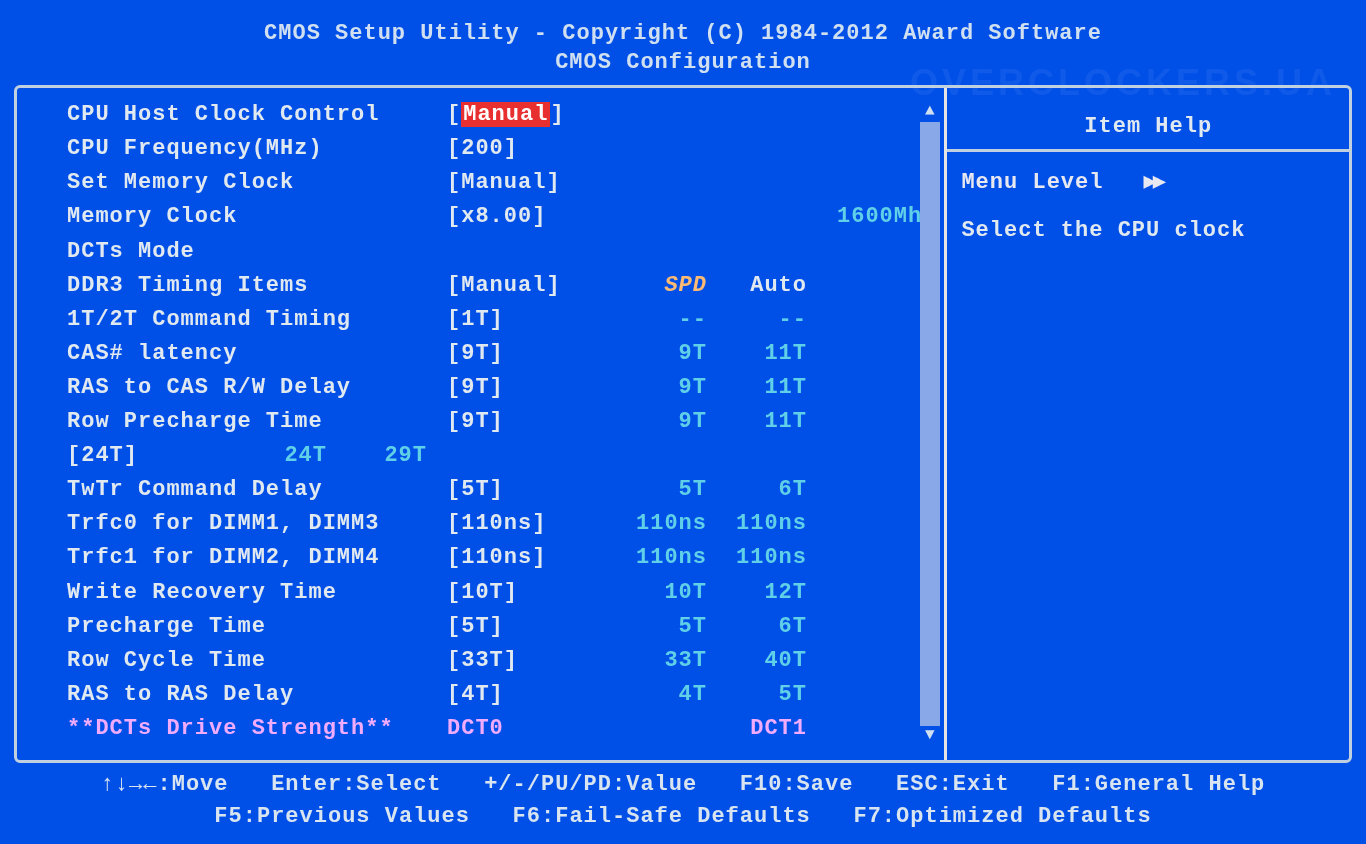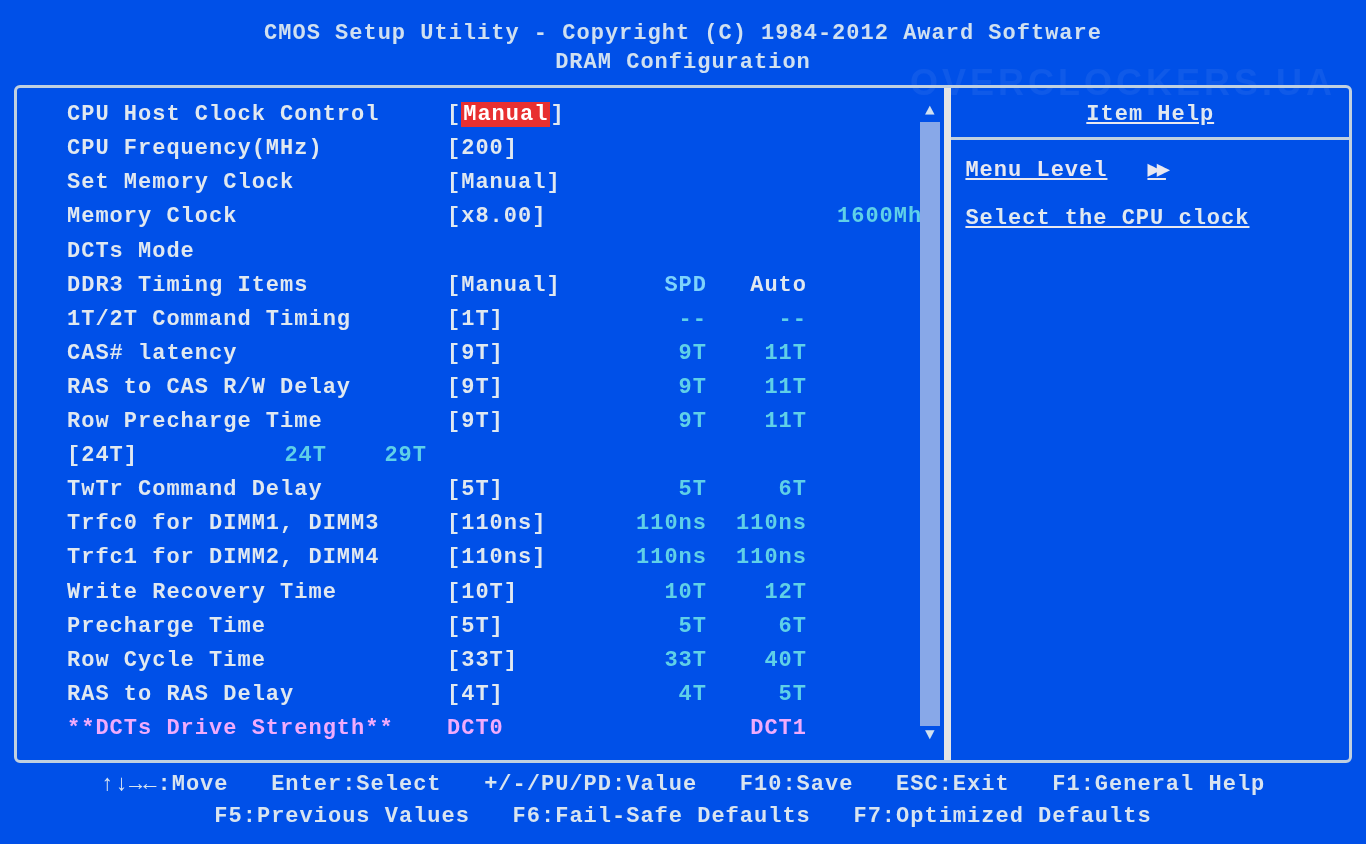--- a/index.html
+++ b/index.html
@@ -29,23 +29,22 @@
     display: flex;
     position: relative;
   }
   .left-panel {
     flex: 1;
     padding: 10px 8px 8px 50px;
     position: relative;
   }
   .right-panel {
     width: 430px;
-    border-left: 7px solid #e5e5e5;
-    padding: 14px 14px;
-    text-decoration: underline;
+    border-left: 3px solid #e5e5e5;
+    padding: 26px 14px;
   }
   .right-title {
     text-align: center;
     color: #e0e8f0;
     margin-bottom: 10px;
   }
   .right-divider {
     border-top: 3px solid #c0d0e0;
     margin: 0 -14px 14px -14px;
   }
@@ -112,21 +111,21 @@
     pointer-events: none;
   }
 </style>
 </head>
 <body>
 
 <div class="watermark">OVERCLOCKERS.UA</div>
 
 <div class="header">
   <div class="header-title">CMOS Setup Utility - Copyright (C) 1984-2012 Award Software</div>
-  <div class="header-subtitle">DRAM Configuration</div>
+  <div class="header-subtitle">CMOS Configuration</div>
 </div>
 
 <div class="main-frame">
   <div class="left-panel">
     <div id="rows-container">
         <div class="row">
           <span class="label">CPU Host Clock Control</span>
           <span class="value"><span class="bracket">[</span><span class="selected">Manual</span><span class="bracket">]</span></span>
           <span class="spd"></span>
           <span class="auto"></span>
@@ -151,21 +150,21 @@
           <span class="info-col" style="margin-left: 30px;">1600Mhz</span>
         </div>
         <div class="row">
           <span class="label">DCTs Mode</span>
           <span class="spd"></span>
           <span class="auto"></span>
         </div>
         <div class="row">
           <span class="label">DDR3 Timing Items</span>
           <span class="value"><span class="bracket">[</span><span>Manual</span><span class="bracket">]</span></span>
-          <span class="spd" style="color: #7dd3fc;">SPD</span>
+          <span class="spd" style="color: #fdba74; font-style: italic;">SPD</span>
           <span class="auto" style="color: rgb(224, 232, 240);">Auto</span>
         </div>
         <div class="row">
           <span class="label">1T/2T Command Timing</span>
           <span class="value"><span class="bracket">[</span><span>1T</span><span class="bracket">]</span></span>
           <span class="spd">--</span>
           <span class="auto">--</span>
         </div>
         <div class="row">
           <span class="label">CAS# latency</span>

